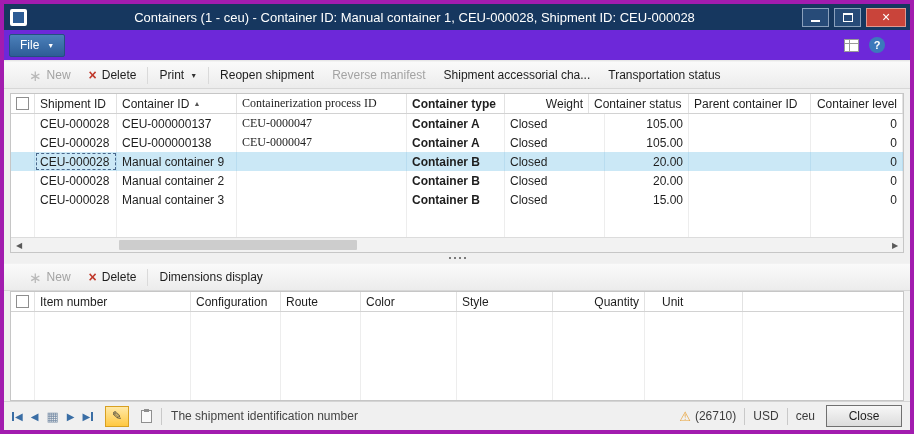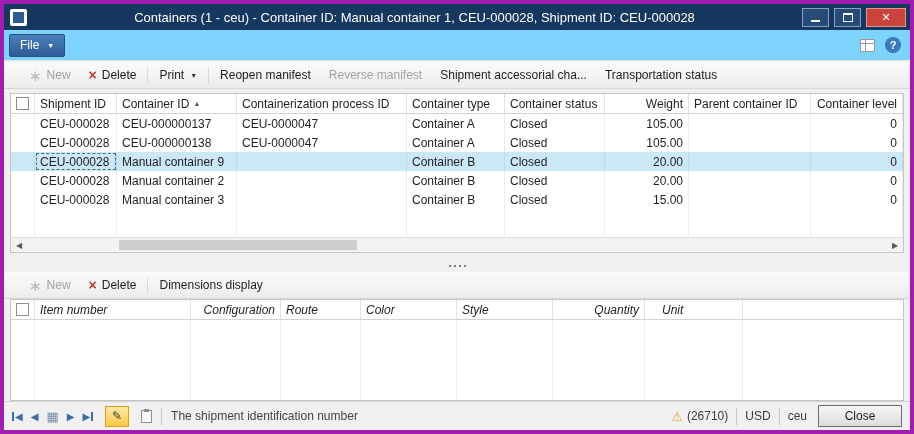--- a/index.html
+++ b/index.html
@@ -19,22 +19,22 @@
               white-space:nowrap; overflow:hidden; }
   .win-buttons { display:flex; gap:5px; align-items:center; }
   .win-btn { height:19px; border:1px solid #8AA0BC; background:#274B78; color:#fff;
              display:flex; align-items:center; justify-content:center; cursor:default; }
   .btn-min, .btn-max { width:27px; }
   .btn-close { width:40px; background:#C9443A; border-color:#E09890; font-size:14px; line-height:1; }
   .glyph-min { width:9px; height:2px; background:#fff; margin-top:7px; }
   .glyph-max { width:10px; height:9px; border:1px solid #fff; border-top-width:2px; }
 
   
-  .menubar { flex:0 0 31px; background:#7dd3fc; display:flex; align-items:center;
-             padding:0 9px 0 5px; border-bottom:1px solid #E7E7E7; }
+  .menubar { flex:0 0 31px; background:#6d28d9; display:flex; align-items:center;
+             padding:0 25px 0 5px; border-bottom:1px solid #E7E7E7; }
   .file-btn { height:23px; background:linear-gradient(#4B80BA,#2E5D96);
               border:1px solid #24507F; border-radius:2px; color:#fff; font-size:12px;
               display:flex; align-items:center; gap:8px; padding:0 10px; cursor:default; }
   .file-caret { font-size:7px; line-height:1; }
   .menubar-right { margin-left:auto; display:flex; align-items:center; gap:10px; }
   .layout-icon { width:15px; height:13px; border:1px solid #9A9A9A; background:#fff; position:relative; }
   .layout-icon::before { content:""; position:absolute; top:0; bottom:0; left:4px; width:1px; background:#9A9A9A; }
   .layout-icon::after  { content:""; position:absolute; left:0; right:0; top:3px; height:1px; background:#9A9A9A; }
   .help-icon { width:16px; height:16px; border-radius:50%; background:#3C79BB; color:#fff;
                font-size:11px; font-weight:bold; display:flex; align-items:center; justify-content:center; }
@@ -45,44 +45,44 @@
              display:flex; align-items:center; padding:0 8px 0 16px; font-size:12px; color:#1E1E1E; }
   .tb-item { display:flex; align-items:center; gap:5px; padding:4px 9px; white-space:nowrap; cursor:default; }
   .tb-item.disabled { color:#A3A3A3; }
   .tb-sep { width:1px; height:17px; background:#DADADA; margin:0 2px; }
   .ic-new { color:#B9B9B9; font-size:15px; line-height:11px; }
   .ic-delete { color:#C0392B; font-weight:bold; font-size:14px; line-height:11px; }
   .ic-caret { font-size:7px; line-height:1; margin-left:1px; color:#333; }
 
   
   .grid { background:#fff; border:1px solid #C6C6C6; display:flex; flex-direction:column; overflow:hidden; }
-  .grid1 { margin:4px 6px 8px; flex:0 0 auto; }
-  .grid2 { flex:1; margin:0 6px; min-height:0;font-style:italic; }
+  .grid1 { margin:4px 6px 0; flex:0 0 auto; }
+  .grid2 { flex:1; margin:0 6px; min-height:0; }
   .g-header { display:flex; flex:0 0 20px; border-bottom:1px solid #D2D2D2; font-size:12px; color:#1E1E1E; background:#FFFFFF; }
   .g-hcell { display:flex; align-items:center; gap:4px; padding:0 5px;
              border-right:1px solid #E2E2E2; white-space:nowrap; overflow:hidden; }
   .g-row { display:flex; flex:0 0 19px; font-size:12px; color:#1E1E1E; }
   .g-cell { display:flex; align-items:center; padding:0 5px; border-right:1px solid #EDEDED;
             white-space:nowrap; overflow:hidden; }
   .right { justify-content:flex-end; }
   .sel1 { background:#CBE8F6; }
   .sel1 .g-cell { border-right-color:#B9DDF0; }
   .focus-cell { outline:1px dashed #49688C; outline-offset:-2px; }
   .checkbox { width:13px; height:13px; border:1px solid #8E8E8E; background:#fff; }
   .sort-icon { font-size:7px; color:#555; }
   .filler-row1 { flex:0 0 28px; }
   .filler-grow { flex:1 1 auto; }
 
   .c0 { flex:0 0 24px; justify-content:center; }
-  .c1 { flex:0 0 82px; }  .c2 { flex:0 0 120px; } .c3 { flex:0 0 170px; }
-  .c4 { flex:0 0 98px; }  .c5 { flex:0 0 100px; } .c6 { flex:0 0 84px; }
+  .c1 { flex:0 0 82px; }  .c2 { flex:0 0 120px; } .c3 { flex:0 0 170px;font-family:Liberation Serif, serif; }
+  .c4 { flex:0 0 98px;font-weight:bold; }  .c5 { flex:0 0 100px; } .c6 { flex:0 0 84px; }
   .c7 { flex:0 0 122px; } .c8 { flex:1 1 98px; }
 
   .d0 { flex:0 0 24px; justify-content:center; }
-  .d1 { flex:0 0 156px; } .d2 { flex:0 0 90px;justify-content:flex-end; } .d3 { flex:0 0 80px; }
+  .d1 { flex:0 0 156px; } .d2 { flex:0 0 90px; } .d3 { flex:0 0 80px; }
   .d4 { flex:0 0 96px; }  .d5 { flex:0 0 96px; } .d6 { flex:0 0 92px; }
   .d7 { flex:0 0 86px;margin-left:12px; }
   .dfill { flex:1 1 auto; border-right:none !important; background:#fff !important; }
   .sel2 { background:#E9E9E9; }
 
   
   .hscroll { flex:0 0 15px; border-top:1px solid #DCDCDC; background:#F2F2F2; position:relative; }
   .hs-arrow { position:absolute; top:0; bottom:0; width:16px; display:flex; align-items:center;
               justify-content:center; font-size:8px; color:#5A5A5A; }
   .hs-left { left:0; } .hs-right { right:0; }
@@ -102,21 +102,21 @@
   .edit-btn { width:24px; height:21px; background:linear-gradient(#FFE9A8,#FFC840);
               border:1px solid #D8A021; display:flex; align-items:center; justify-content:center;
               font-size:12px; color:#333; margin-left:7px; }
   .clipboard-icon { width:11px; height:13px; border:1px solid #8F8F8F; background:#FAFAFA;
               position:relative; margin-left:7px; }
   .clipboard-icon::before { content:""; position:absolute; top:-2px; left:2px; width:5px; height:3px; background:#8F8F8F; }
   .sb-sep { width:1px; height:17px; background:#C9C9C9; margin:0 4px; }
   .sb-msg { color:#444; white-space:nowrap; overflow:hidden; }
   .sb-right { margin-left:auto; display:flex; align-items:center; gap:4px; }
   .warn-icon { color:#E8A33B; font-size:13px; line-height:1; }
-  .close-btn { margin-left:7px; width:84px; height:22px; background:linear-gradient(#F7F7F7,#DCDCDC);
+  .close-btn { margin-left:7px; width:76px; height:22px; background:linear-gradient(#F7F7F7,#DCDCDC);
                border:1px solid #707070; font-size:12px; color:#1E1E1E;
                display:flex; align-items:center; justify-content:center;
                font-family:"Liberation Sans", sans-serif; }
 </style>
 </head>
 <body>
 
 <div class="window">
 
   <div class="titlebar">
@@ -155,21 +155,21 @@
       <span class="ic-delete">×</span>
       <span>Delete</span>
     </div>
     <span class="tb-sep"></span>
     <div class="tb-item">
       <span>Print</span>
       <span class="ic-caret">▼</span>
     </div>
     <span class="tb-sep"></span>
     <div class="tb-item">
-      <span>Reopen manifest</span>
+      <span>Reopen shipment</span>
     </div>
     <div class="tb-item disabled">
       <span>Reverse manifest</span>
     </div>
     <div class="tb-item">
       <span>Shipment accessorial cha...</span>
     </div>
     <div class="tb-item">
       <span>Transportation status</span>
     </div>
@@ -186,25 +186,25 @@
       <div class="g-hcell c2">
           <span>Container ID</span>
           <span class="sort-icon">▲</span>
         </div>
       <div class="g-hcell c3">
           <span>Containerization process ID</span>
         </div>
       <div class="g-hcell c4">
           <span>Container type</span>
         </div>
+      <div class="g-hcell c6 right">
+          <span>Weight</span>
+        </div>
       <div class="g-hcell c5">
           <span>Container status</span>
-        </div>
-      <div class="g-hcell c6 right">
-          <span>Weight</span>
         </div>
       <div class="g-hcell c7">
           <span>Parent container ID</span>
         </div>
       <div class="g-hcell c8 right">
           <span>Container level</span>
         </div>
     </div>
 
     <div class="g-row">

